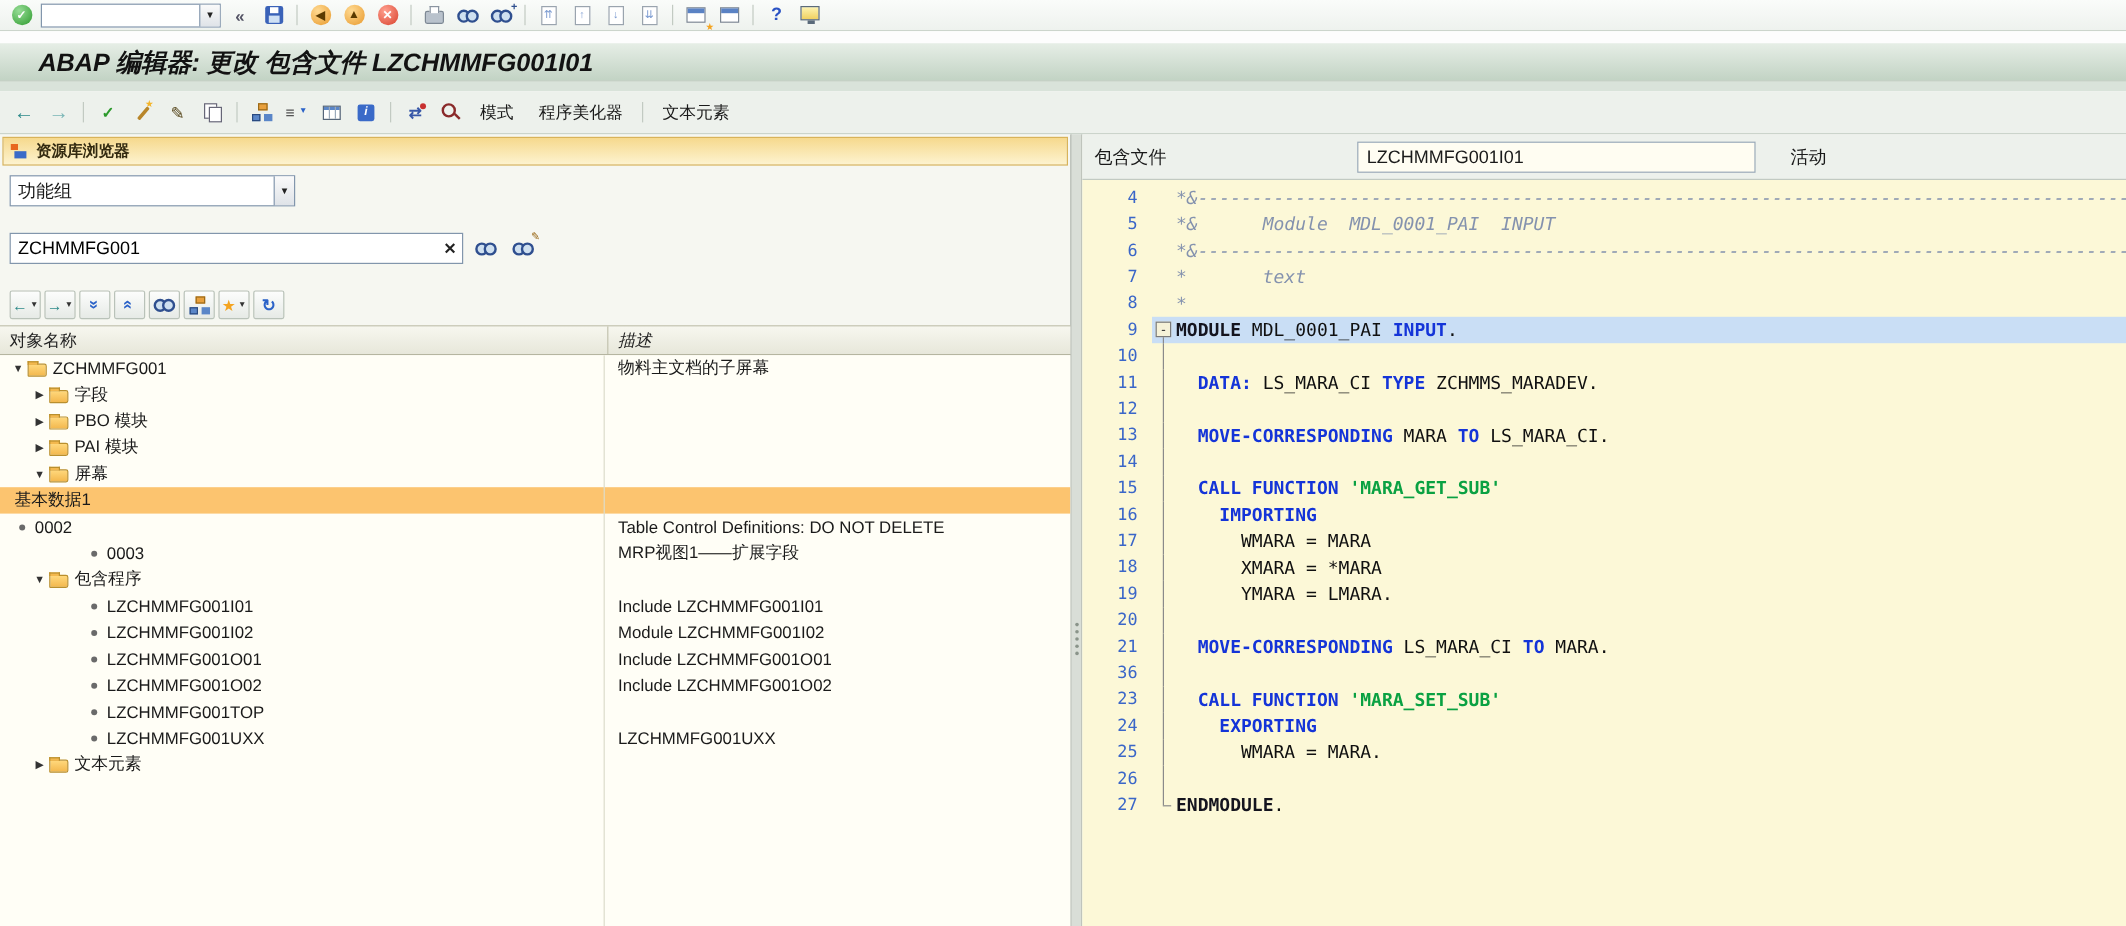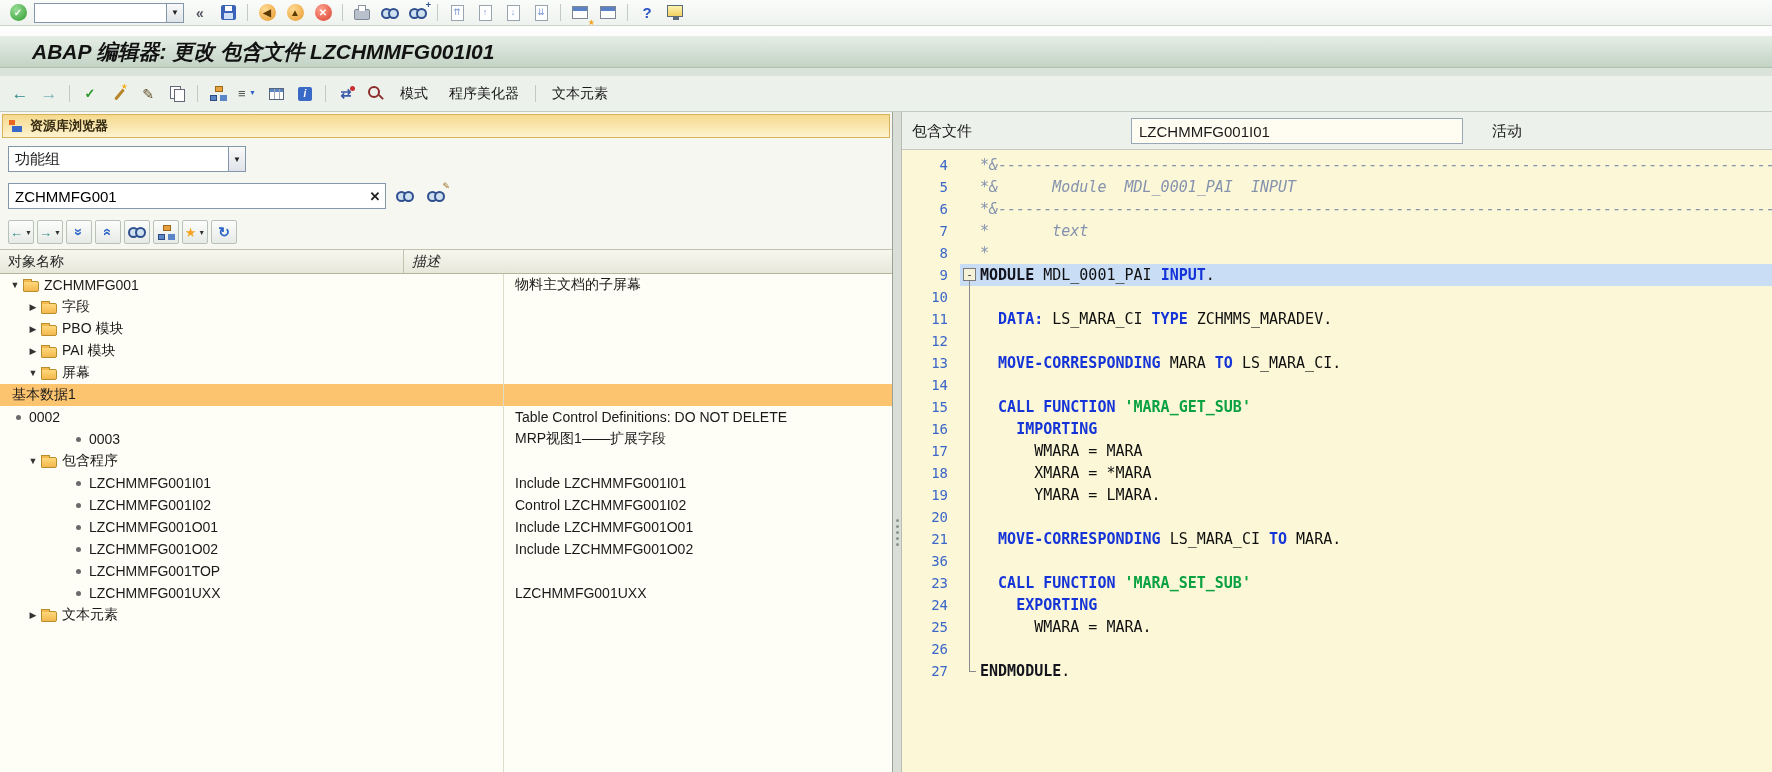--- a/index.html
+++ b/index.html
@@ -93,41 +93,41 @@
 .grip{display:flex;flex-direction:column;gap:3px;margin-top:180px;}
 .grip i{width:3px;height:3px;background:#8a948a;border-radius:50%;display:block;}
 .right{flex:1;display:flex;flex-direction:column;min-width:0;background:#eef2ec;min-height:0;}
 
 
 .repo-h{height:24px;flex:none;margin:2px 2px 0 2px;background:linear-gradient(#f6d98d,#fdf3cf);
   border:1px solid #d8b35a;display:flex;align-items:center;gap:6px;padding:0 6px;font-size:13px;font-weight:bold;color:#332a10;}
 .repoic{position:relative;width:15px;height:13px;flex:none;}
 .repoic::before{content:"";position:absolute;left:0;top:0;width:6px;height:5px;background:#e86820;}
 .repoic::after{content:"";position:absolute;left:3px;top:6px;width:10px;height:6px;background:#3a6ac8;}
-.widgets{padding:8px 8px 5px 8px;display:flex;flex-direction:column;gap:11px;flex:none;}
+.widgets{padding:8px 8px 5px 8px;display:flex;flex-direction:column;gap:22px;flex:none;}
 .combo{width:238px;height:26px;background:#fff;border:1px solid #8296ac;display:flex;align-items:center;}
 .combo .val{flex:1;padding:0 6px;font-size:15px;}
 .objrow{display:flex;align-items:center;gap:7px;}
 .objinput{width:378px;height:26px;background:#fff;border:1px solid #8296ac;display:flex;align-items:center;}
 .objinput input{flex:1;border:none;outline:none;height:100%;padding:0 6px;font-size:15px;background:transparent;min-width:0;}
 .clearx{width:20px;text-align:center;font-size:13px;color:#222;font-weight:bold;}
 .navrow{display:flex;align-items:center;gap:3px;}
 .navbtn{height:24px;min-width:26px;border:1px solid #b9c2b9;background:linear-gradient(#fcfdfc,#e6eae6);
   display:flex;align-items:center;justify-content:center;gap:1px;border-radius:2px;position:relative;}
 .smarrow{font-size:13px;font-weight:bold;color:#2e8a8a;}
 .ddk{font-size:7px;color:#333;margin-left:1px;}
 .rot90{display:inline-block;transform:rotate(90deg);}
 .dchev{font-size:14px;font-weight:bold;color:#2a62c8;}
 .starg{font-size:13px;color:#f4a420;}
 .refreshg{font-size:14px;font-weight:bold;color:#2a62c8;}
 
 
 .th{height:25px;flex:none;display:flex;background:linear-gradient(#f7f7ef,#e7e7da);
   border-top:1px solid #c2c2ae;border-bottom:1px solid #b5b5a0;font-size:14px;color:#222;align-items:center;}
-.th .c1{width:404px;padding:0 8px;border-right:1px solid #c2c2ae;height:100%;display:flex;align-items:center;}
+.th .c1{width:507px;padding:0 8px;border-right:1px solid #c2c2ae;height:100%;display:flex;align-items:center;}
 .th .c2{flex:1;padding:0 8px;font-style:italic;}
 .tree{flex:1;background:#fffef6;overflow:hidden;position:relative;font-size:14px;}
 .tree::after{content:"";position:absolute;left:503px;top:0;bottom:0;border-left:1px solid #dcdccb;}
 .tree-row{height:22px;display:flex;align-items:stretch;}
 .tree-row.selected{background:var(--selected-row);}
 .tcell{width:503px;display:flex;align-items:center;flex:none;}
 .dcell{flex:1;display:flex;align-items:center;padding-left:12px;white-space:nowrap;overflow:hidden;}
 .arrow{width:14px;text-align:center;font-size:9px;color:#333;flex:none;}
 .folder{width:16px;height:11px;background:linear-gradient(#ffd87c,#f3b84e);border:1px solid #b98f2e;
   border-radius:1px 2px 2px 1px;position:relative;margin:2px 5px 0 1px;flex:none;}
@@ -418,21 +418,21 @@
               <span class="tlabel">LZCHMMFG001I01</span>
             </div>
             <div class="dcell">Include LZCHMMFG001I01</div>
           </div>
           <div class="tree-row">
             <div class="tcell" style="padding-left: 60px;">
               <span class="arrow"></span>
               <span class="bullet"></span>
               <span class="tlabel">LZCHMMFG001I02</span>
             </div>
-            <div class="dcell">Control LZCHMMFG001I02</div>
+            <div class="dcell">Module LZCHMMFG001I02</div>
           </div>
           <div class="tree-row">
             <div class="tcell" style="padding-left: 60px;">
               <span class="arrow"></span>
               <span class="bullet"></span>
               <span class="tlabel">LZCHMMFG001O01</span>
             </div>
             <div class="dcell">Include LZCHMMFG001O01</div>
           </div>
           <div class="tree-row">

